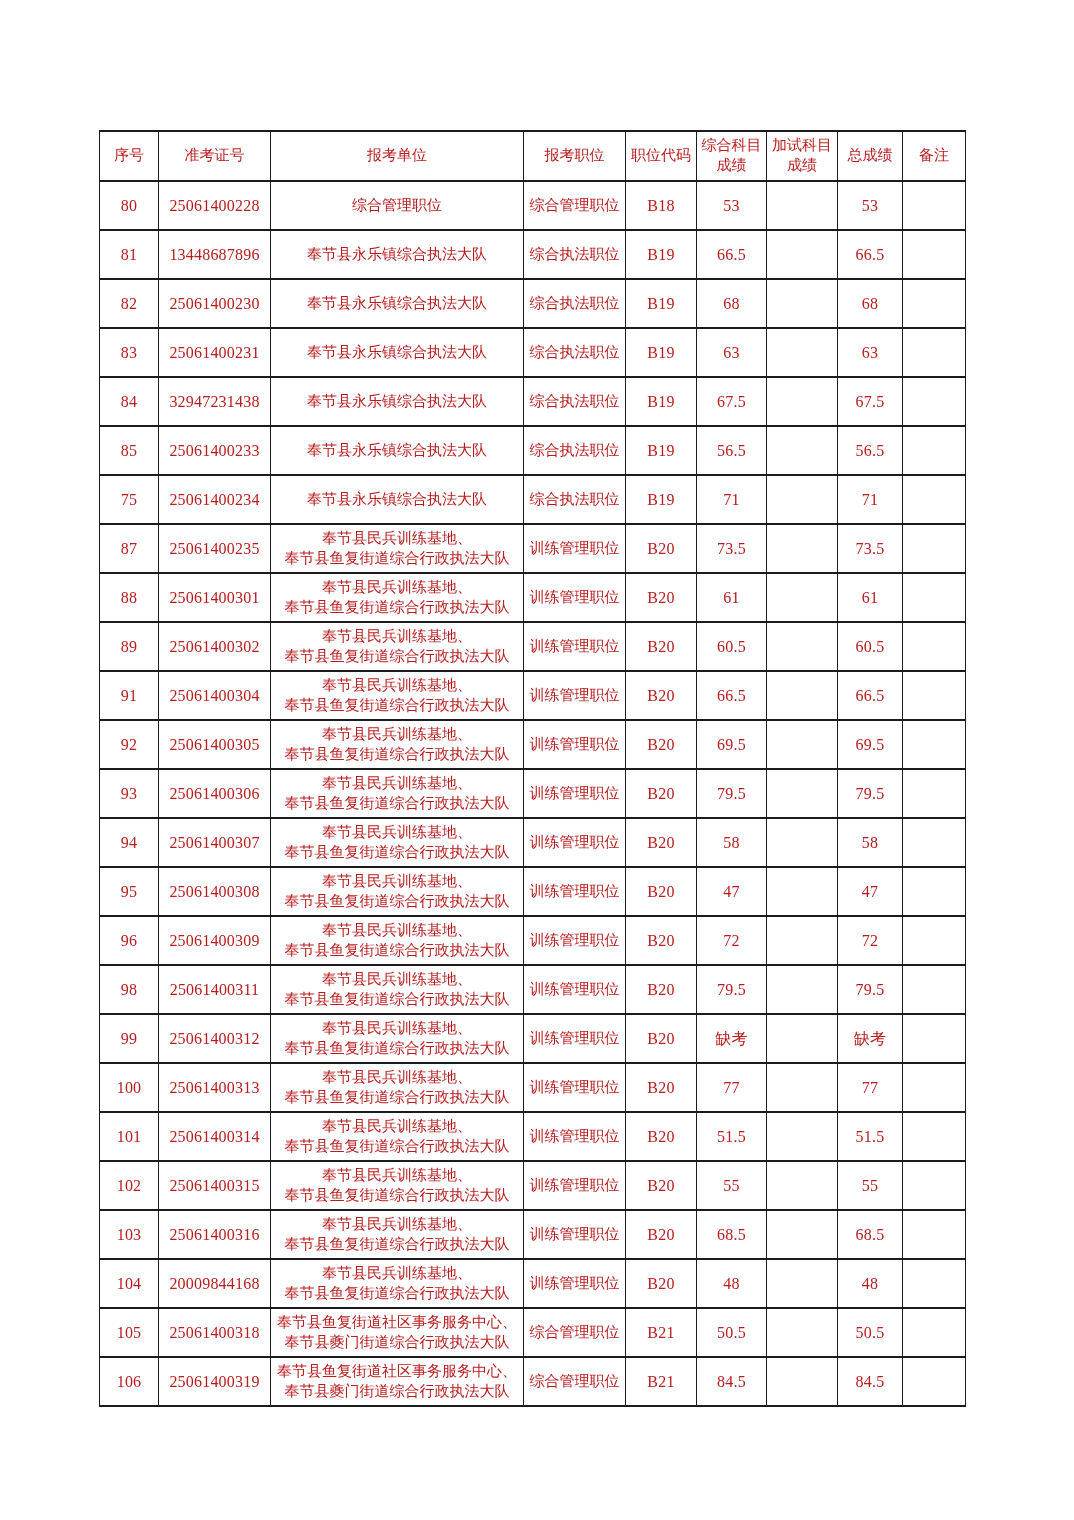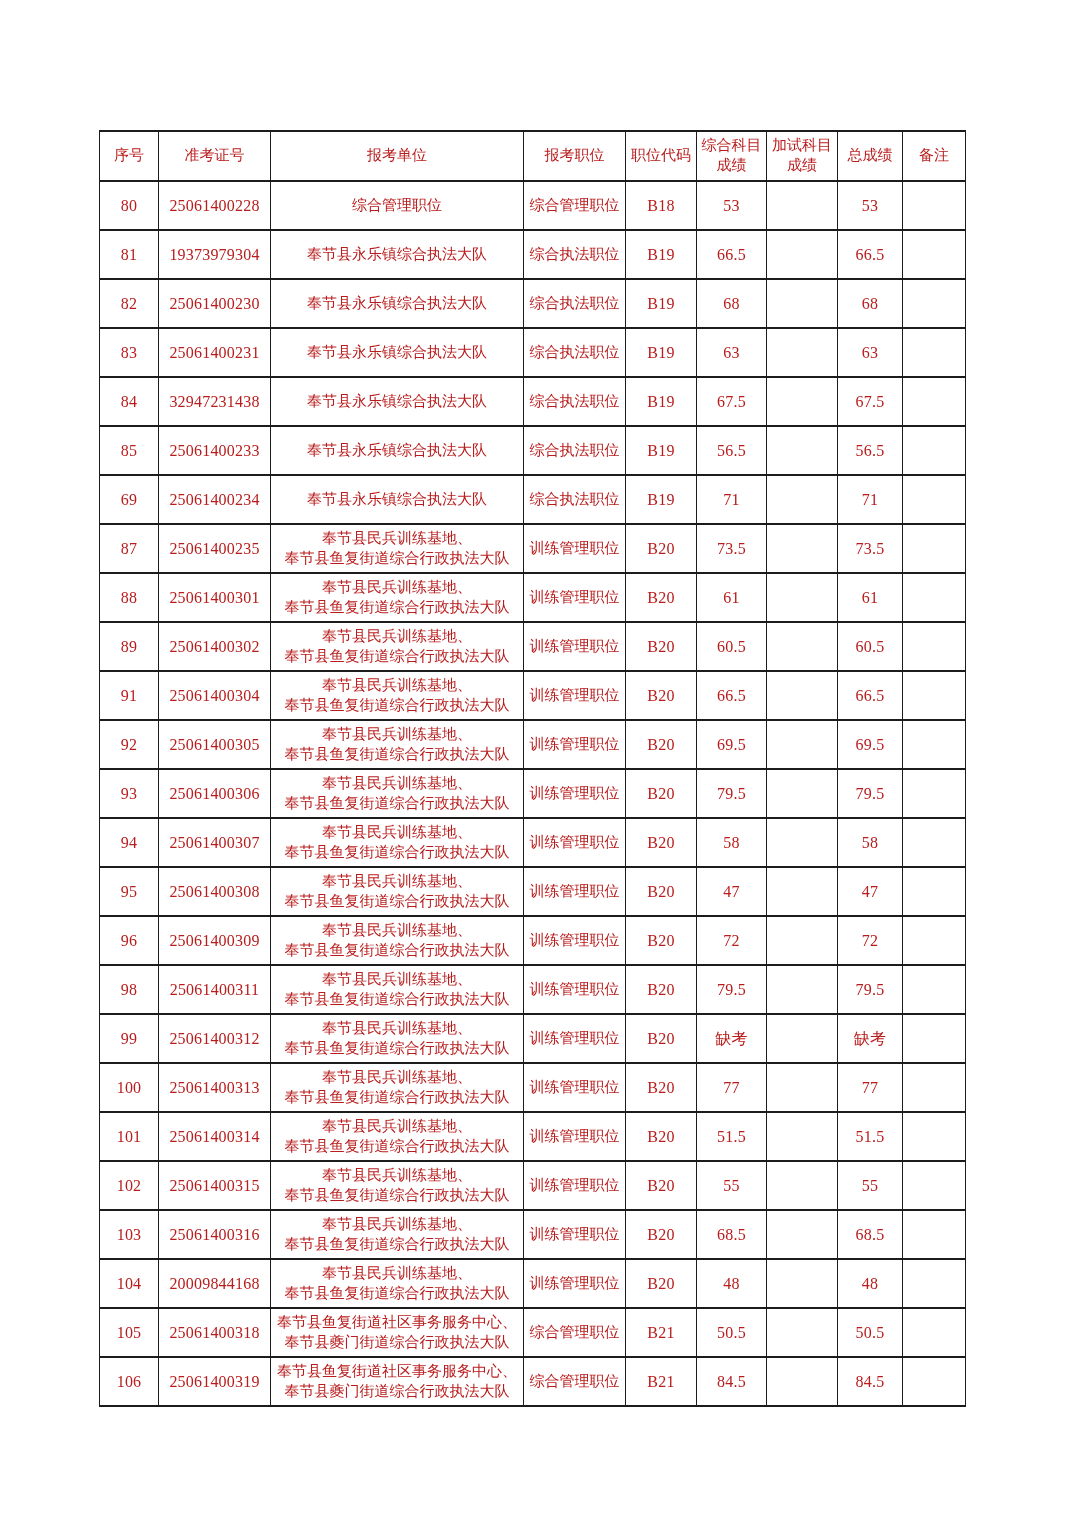--- a/index.html
+++ b/index.html
@@ -97,21 +97,21 @@
           <td data-name="cell-unit">综合管理职位</td>
           <td data-name="cell-position">综合管理职位</td>
           <td data-name="cell-code">B18</td>
           <td data-name="cell-score">53</td>
           <td data-name="cell-extra"></td>
           <td data-name="cell-total">53</td>
           <td data-name="cell-remark"></td>
         </tr>
         <tr data-name="table-row" class="single">
           <td data-name="cell-seq">81</td>
-          <td data-name="cell-ticket">19373979304</td>
+          <td data-name="cell-ticket">13448687896</td>
           <td data-name="cell-unit">奉节县永乐镇综合执法大队</td>
           <td data-name="cell-position">综合执法职位</td>
           <td data-name="cell-code">B19</td>
           <td data-name="cell-score">66.5</td>
           <td data-name="cell-extra"></td>
           <td data-name="cell-total">66.5</td>
           <td data-name="cell-remark"></td>
         </tr>
         <tr data-name="table-row" class="single">
           <td data-name="cell-seq">82</td>
@@ -151,21 +151,21 @@
           <td data-name="cell-ticket">25061400233</td>
           <td data-name="cell-unit">奉节县永乐镇综合执法大队</td>
           <td data-name="cell-position">综合执法职位</td>
           <td data-name="cell-code">B19</td>
           <td data-name="cell-score">56.5</td>
           <td data-name="cell-extra"></td>
           <td data-name="cell-total">56.5</td>
           <td data-name="cell-remark"></td>
         </tr>
         <tr data-name="table-row" class="single">
-          <td data-name="cell-seq">69</td>
+          <td data-name="cell-seq">75</td>
           <td data-name="cell-ticket">25061400234</td>
           <td data-name="cell-unit">奉节县永乐镇综合执法大队</td>
           <td data-name="cell-position">综合执法职位</td>
           <td data-name="cell-code">B19</td>
           <td data-name="cell-score">71</td>
           <td data-name="cell-extra"></td>
           <td data-name="cell-total">71</td>
           <td data-name="cell-remark"></td>
         </tr>
         <tr data-name="table-row" class="double">

